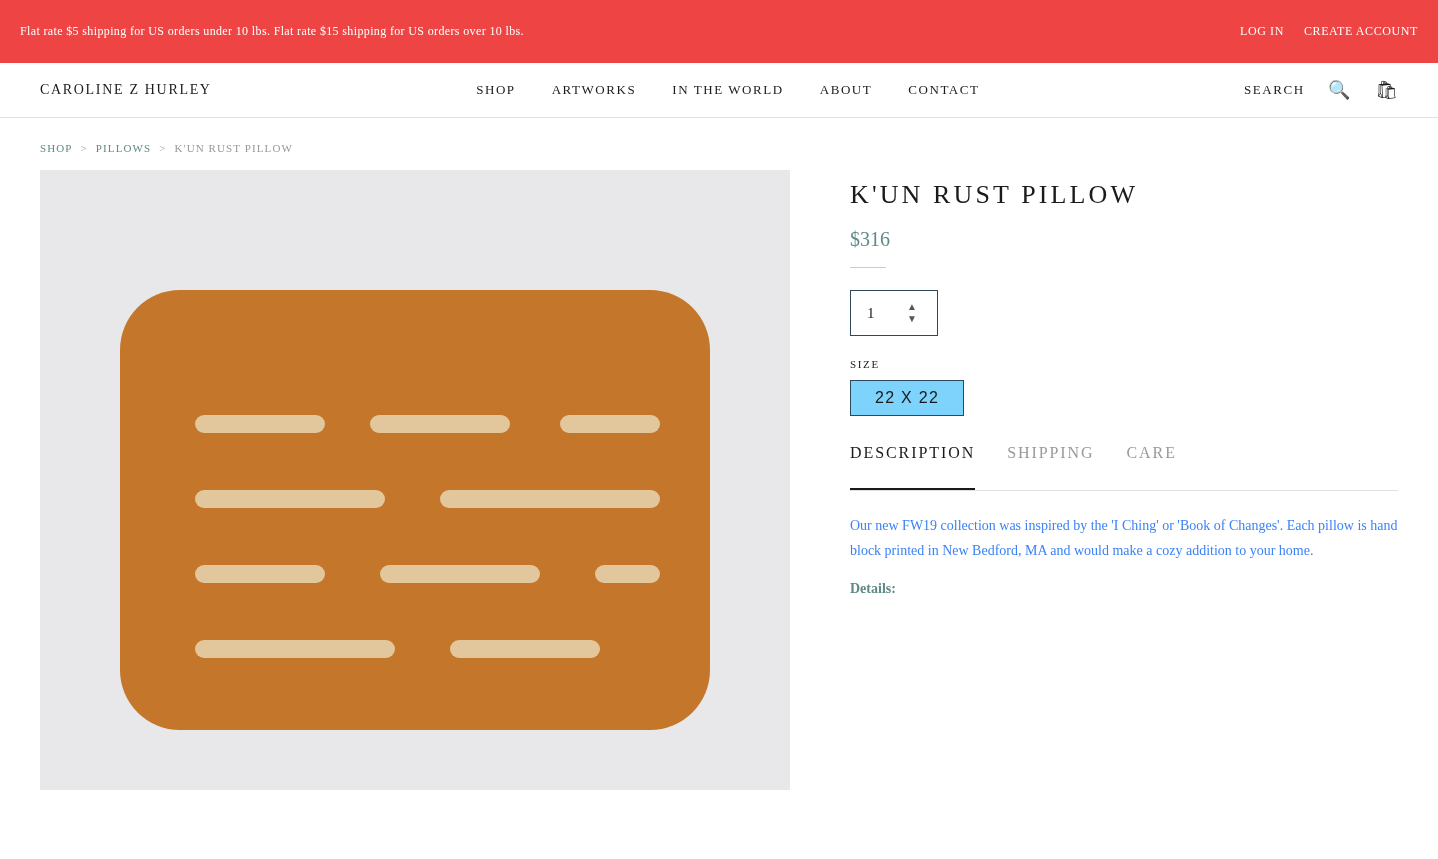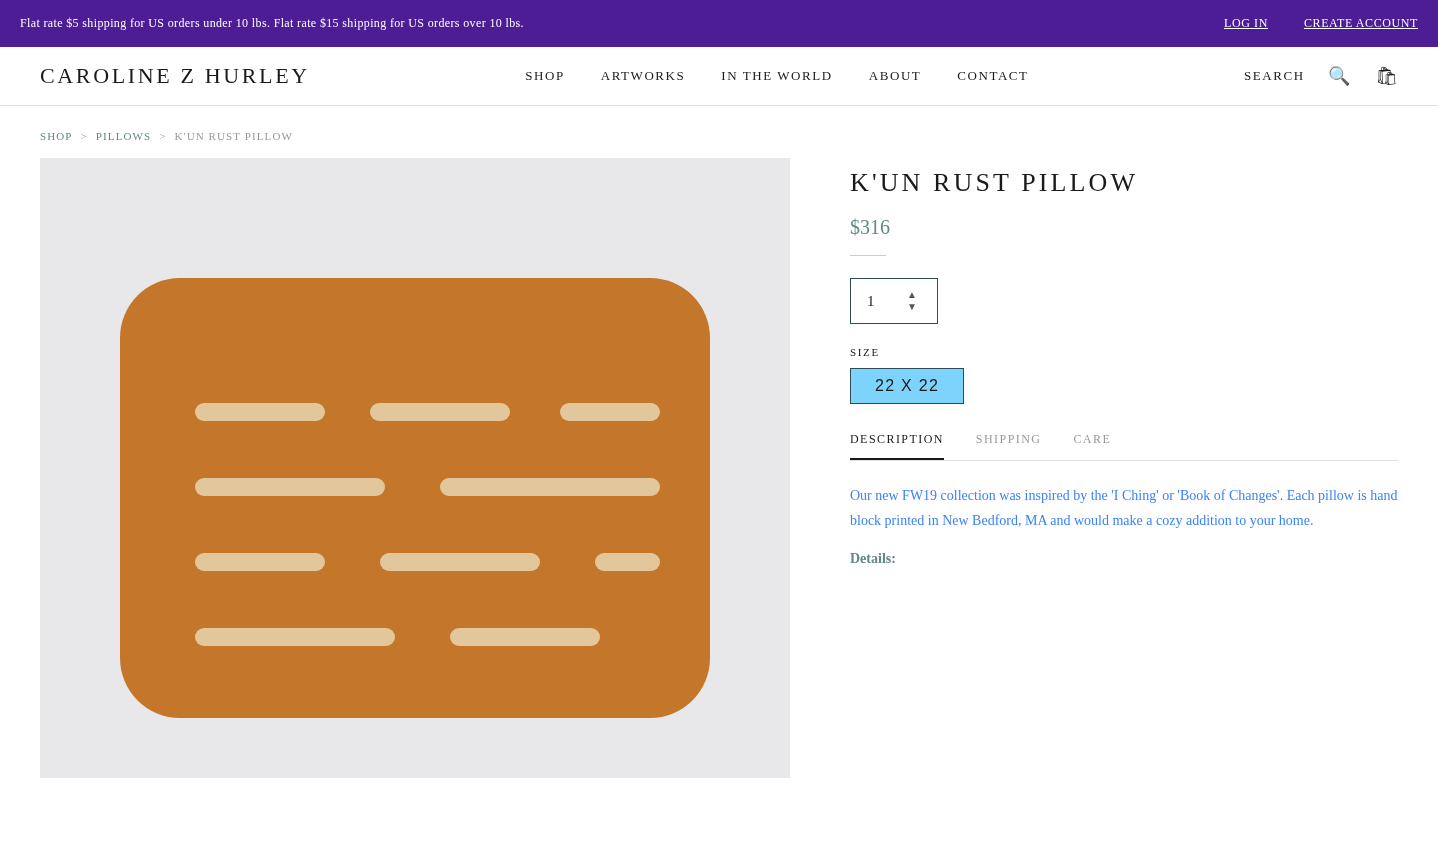--- a/index.html
+++ b/index.html
@@ -1,52 +1,51 @@
 <!DOCTYPE html>
 <html><head>
   <meta charset="utf-8">
   <style>
     * { margin: 0; padding: 0; box-sizing: border-box; }
     body { font-family: 'Georgia', serif; background: #fff; color: #333; }
 
     
     .top-banner {
-      background-color: #4c1d95;
+      background-color: #ef4444;
       color: #fff;
       font-size: 12px;
-      padding: 16px 20px;
+      padding: 24px 20px;
       display: flex;
       align-items: flex-end;
       justify-content: space-between;
       letter-spacing: 0.03em;
     }
     .top-banner-links {
       display: flex;
-      gap: 36px;
+      gap: 20px;
       font-size: 12px;
       letter-spacing: 0.05em;
-      text-decoration: underline;
     }
     .top-banner-links a {
       color: #fff;
       text-decoration: none;
       cursor: pointer;
     }
 
     
     .header {
       display: flex;
       align-items: center;
       justify-content: space-between;
       padding: 16px 40px;
       border-bottom: 1px solid #e0e0e0;
     }
     .logo {
       font-family: 'Georgia', serif;
-      font-size: 22px;
+      font-size: 14px;
       letter-spacing: 0.12em;
       color: #1a1a1a;
       font-weight: normal;
       text-transform: uppercase;
       cursor: pointer;
     }
     .main-nav {
       display: flex;
       gap: 36px;
       align-items: center;
@@ -217,25 +216,25 @@
     }
 
     
     .product-tabs {
       display: flex;
       gap: 32px;
       border-bottom: 1px solid #e0e0e0;
       margin-bottom: 22px;
     }
     .tab {
-      font-size: 12px;
+      font-size: 16px;
       letter-spacing: 0.12em;
       text-transform: uppercase;
       color: #999;
-      padding-bottom: 11px;
+      padding-bottom: 26px;
       cursor: pointer;
       border-bottom: 2px solid transparent;
     }
     .tab.active {
       color: #1a1a1a;
       border-bottom: 2px solid #1a1a1a;
     }
 
     
     .product-description {

